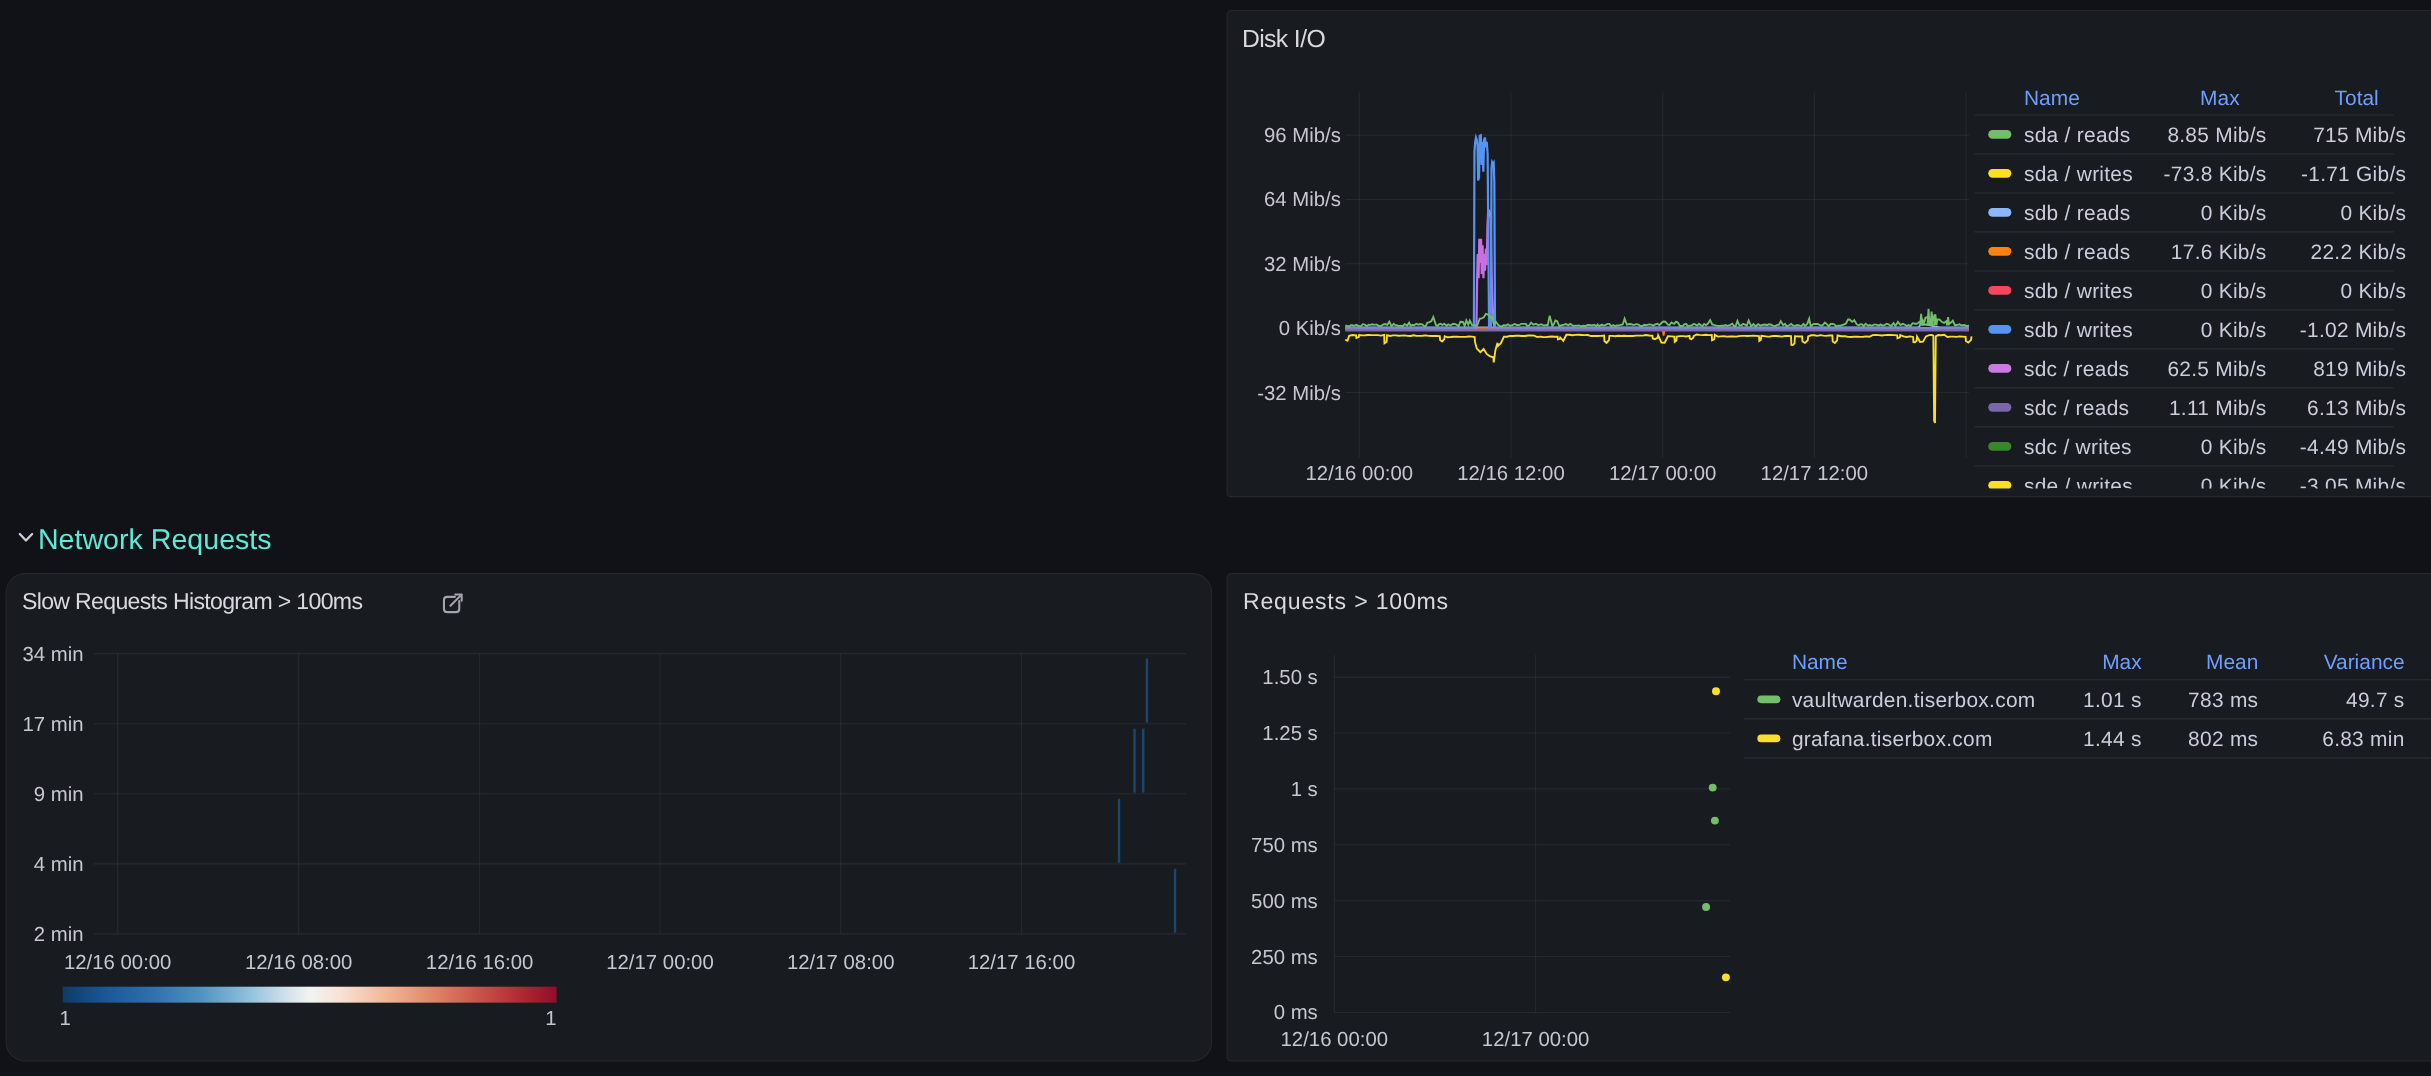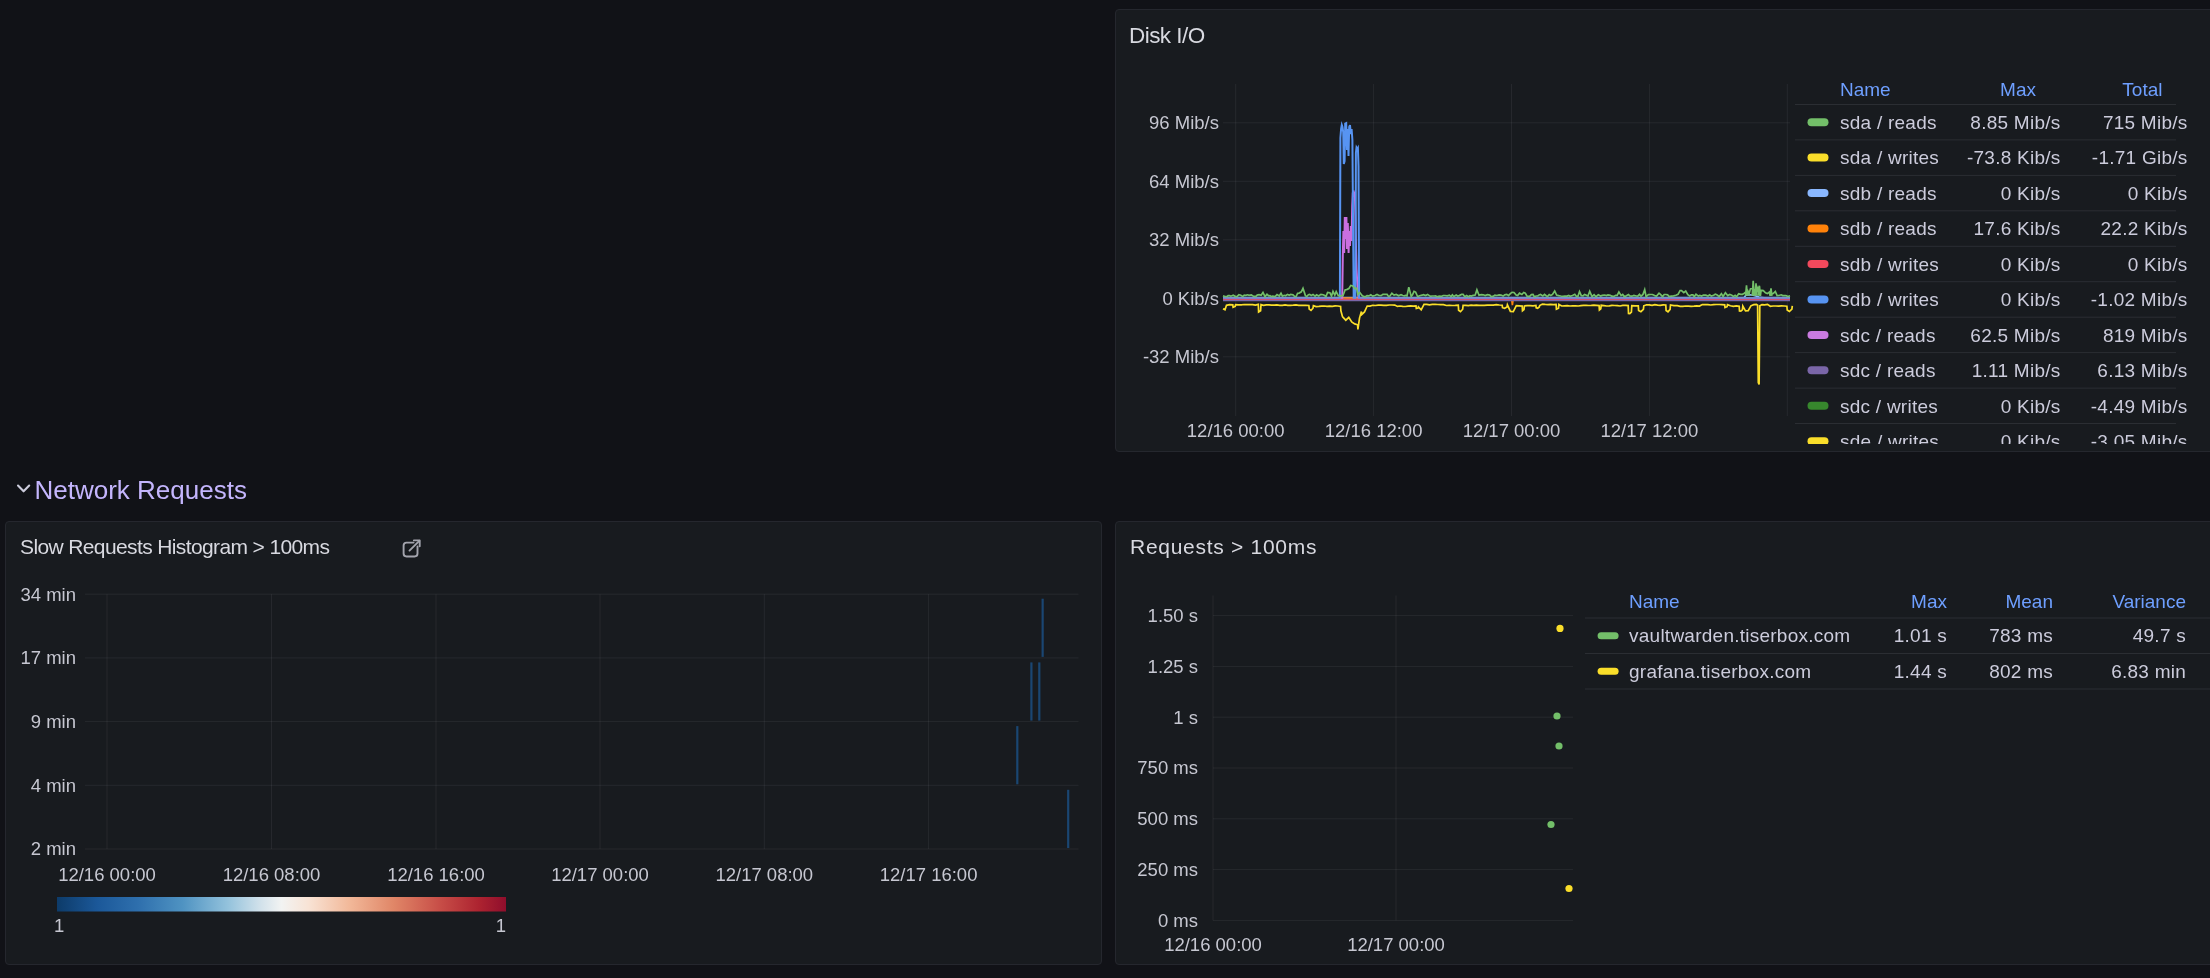--- a/index.html
+++ b/index.html
@@ -1,17 +1,17 @@
 <!DOCTYPE html>
 <html><head><meta charset="utf-8"><style>
 * { margin:0; padding:0; box-sizing:border-box; }
 html,body { width:2210px; height:978px; background:#111217; overflow:hidden; }
 body { font-family:"Liberation Sans", sans-serif; -webkit-font-smoothing:antialiased; }
 .panel { position:absolute; background:#181b1f; border:1px solid #25272e; border-radius:4px; overflow:hidden; }
-.rowhead { position:absolute; left:34.5px; top:474.5px; font-size:26px; font-weight:500; color:#c4b5fd; letter-spacing:0px; }
+.rowhead { position:absolute; left:34.5px; top:474.5px; font-size:26px; font-weight:500; color:#5eead4; letter-spacing:0px; }
 </style></head>
 <body>
 <div class="panel" style="left:1115px; top:9px; width:1100px; height:443px;"><svg width="1100" height="443" viewBox="0 0 1100 443" xmlns="http://www.w3.org/2000/svg" font-family="&quot;Liberation Sans&quot;, sans-serif">
       <text x="13" y="32.5" font-size="22.5" fill="#d8d9e0" font-weight="500" letter-spacing="-0.55">Disk I/O</text>
       <line x1="107" y1="112.8" x2="674" y2="112.8" stroke="rgba(204,204,220,0.08)" stroke-width="1"></line>
       <line x1="107" y1="171.3" x2="674" y2="171.3" stroke="rgba(204,204,220,0.08)" stroke-width="1"></line>
       <line x1="107" y1="229.8" x2="674" y2="229.8" stroke="rgba(204,204,220,0.08)" stroke-width="1"></line>
       <line x1="107" y1="288.3" x2="674" y2="288.3" stroke="rgba(204,204,220,0.08)" stroke-width="1"></line>
       <line x1="107" y1="346.8" x2="674" y2="346.8" stroke="rgba(204,204,220,0.08)" stroke-width="1"></line>
       <line x1="119.7" y1="74" x2="119.7" y2="406" stroke="rgba(204,204,220,0.08)" stroke-width="1"></line>
@@ -94,21 +94,21 @@
         <rect x="691.5" y="427.2" width="21" height="8" rx="4" fill="#FADE2A"></rect>
         <text x="724" y="437.9499999999999" font-size="19" fill="#ccccdc" font-weight="400" letter-spacing="0.25">sde / writes</text>
         <text x="944.5" y="437.9499999999999" font-size="19" fill="#ccccdc" text-anchor="end" font-weight="400" letter-spacing="0.25">0 Kib/s</text>
         <text x="1071.5" y="437.9499999999999" font-size="19" fill="#ccccdc" text-anchor="end" font-weight="400" letter-spacing="0.25">-3.05 Mib/s</text>
       </g>
     </svg></div>
 <svg style="position:absolute; left:14px; top:480px;" width="20" height="18" viewBox="0 0 20 18">
     <path d="M4 5.5 L9.6 11.3 L15.2 5.5" fill="none" stroke="#ccccdc" stroke-width="2.1" stroke-linecap="round" stroke-linejoin="round"></path>
   </svg>
 <div class="rowhead">Network Requests</div>
-<div class="panel" style="left:5px; top:521px; width:1097px; height:444px;"><svg width="1097" height="444" viewBox="0 0 1097 444" xmlns="http://www.w3.org/2000/svg" font-family="&quot;Liberation Sans&quot;, sans-serif">
+<div class="panel" style="left:5px; top:521px; width:1097px; height:444px;border-radius:18px;"><svg width="1097" height="444" viewBox="0 0 1097 444" xmlns="http://www.w3.org/2000/svg" font-family="&quot;Liberation Sans&quot;, sans-serif">
       <text x="14" y="31.5" font-size="21" fill="#d8d9e0" font-weight="500" letter-spacing="-0.62">Slow Requests Histogram &gt; 100ms</text>
       <g transform="translate(394,15)" stroke="#a3a4ad" stroke-width="1.9" fill="none" stroke-linecap="round" stroke-linejoin="round">
 <path d="M13.6 5.6 H6.5 C4.6 5.6 3.6 6.6 3.6 8.5 V16.6 C3.6 18.5 4.6 19.5 6.5 19.5 H14.6 C16.5 19.5 17.5 18.5 17.5 16.6 V9.5"></path>
 <path d="M9.5 13.6 L19.3 3.8"></path>
 <path d="M13.9 3.4 H19.7 V9.2"></path>
 </g>
       <line x1="79" y1="72.2" x2="1072.5" y2="72.2" stroke="rgba(204,204,220,0.08)" stroke-width="1"></line>
       <line x1="79" y1="135.9" x2="1072.5" y2="135.9" stroke="rgba(204,204,220,0.08)" stroke-width="1"></line>
       <line x1="79" y1="199.6" x2="1072.5" y2="199.6" stroke="rgba(204,204,220,0.08)" stroke-width="1"></line>
       <line x1="79" y1="263.3" x2="1072.5" y2="263.3" stroke="rgba(204,204,220,0.08)" stroke-width="1"></line>

